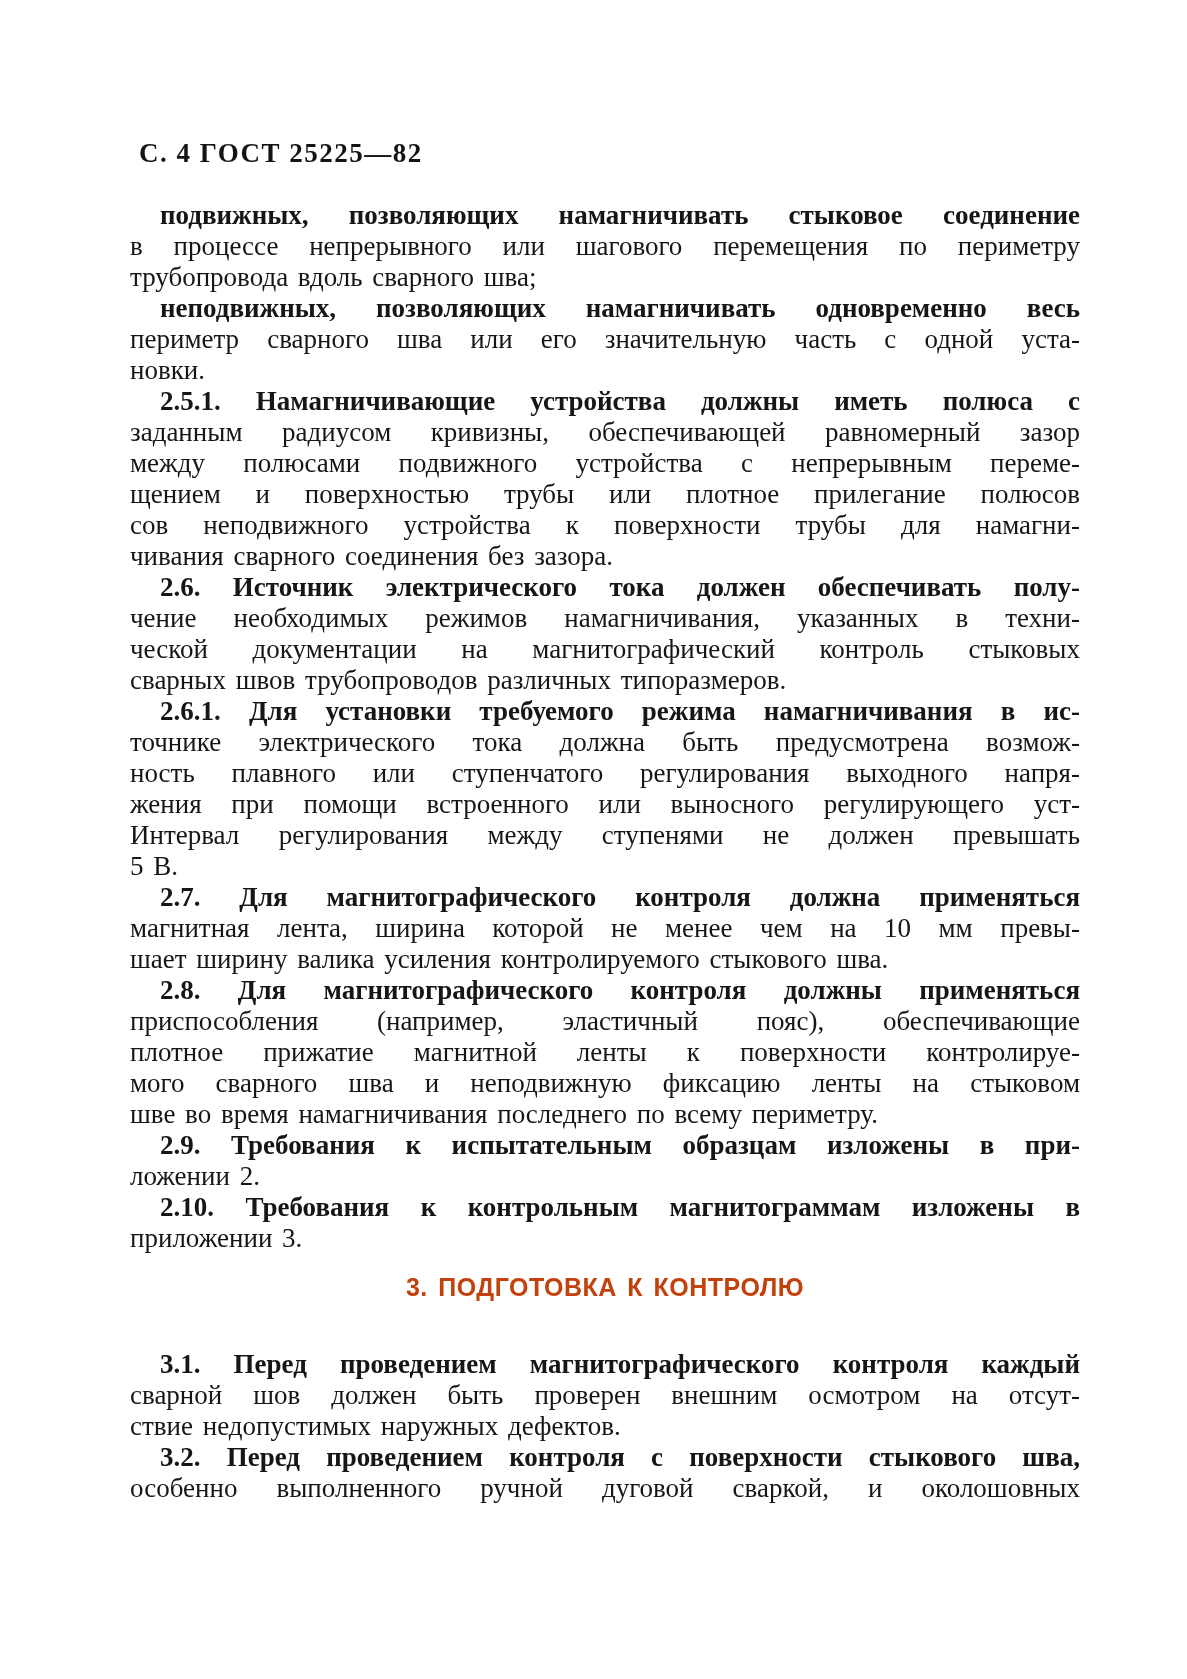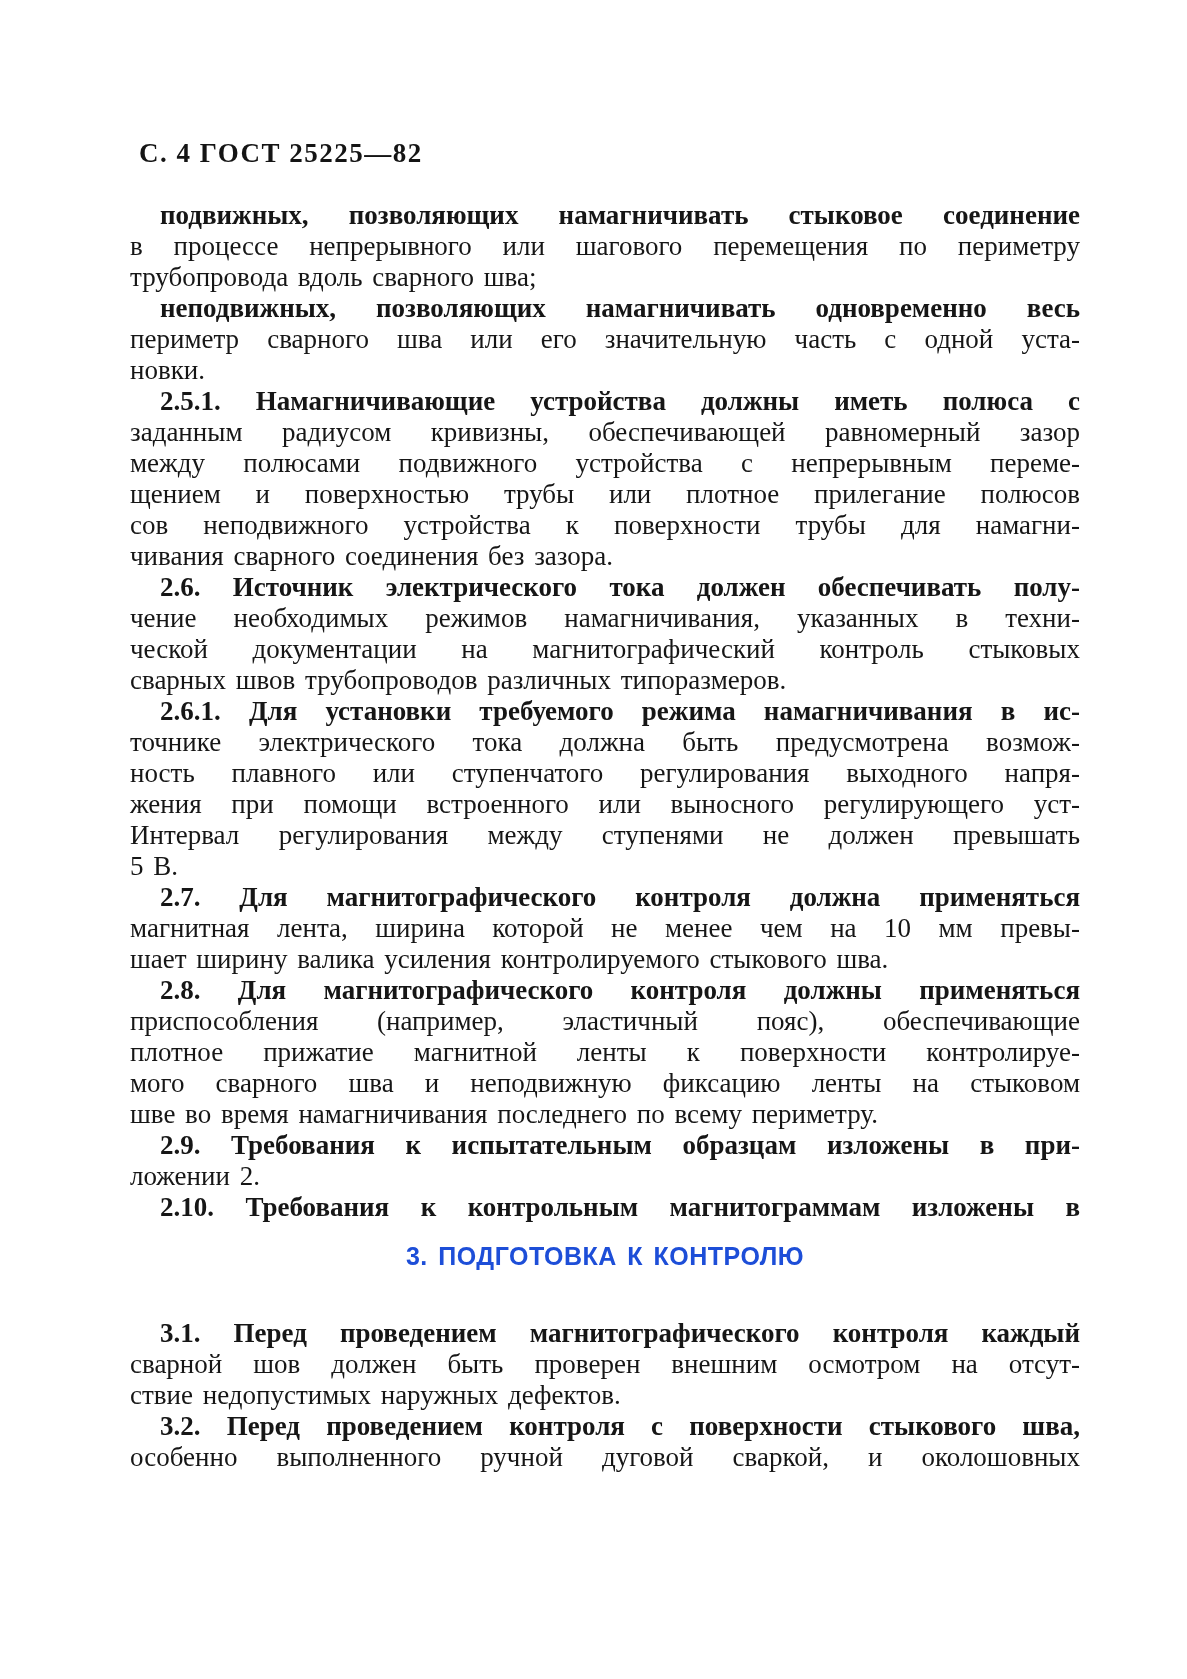--- a/index.html
+++ b/index.html
@@ -49,21 +49,21 @@
   }
   .section-heading {
     font-family: "Liberation Sans", sans-serif;
     font-weight: bold;
     font-size: 25px;
     letter-spacing: 0.5px;
     text-align: center;
     margin-top: 18px;
     margin-bottom: 46px;
     line-height: 31px;
-    color: #1d4ed8;
+    color: #c2410c;
   }
 </style>
 </head>
 <body>
 
 <div class="page">
   <div class="page-header">С. 4 ГОСТ 25225—82</div>
   <div class="text-block">
       <div class="text-line first">подвижных, позволяющих намагничивать стыковое соединение</div>
       <div class="text-line">в процессе непрерывного или шагового перемещения по периметру</div>
@@ -91,20 +91,21 @@
       <div class="text-line">магнитная лента, ширина которой не менее чем на 10 мм превы-</div>
       <div class="text-line lastline">шает ширину валика усиления контролируемого стыкового шва.</div>
       <div class="text-line first">2.8. Для магнитографического контроля должны применяться</div>
       <div class="text-line">приспособления (например, эластичный пояс), обеспечивающие</div>
       <div class="text-line">плотное прижатие магнитной ленты к поверхности контролируе-</div>
       <div class="text-line">мого сварного шва и неподвижную фиксацию ленты на стыковом</div>
       <div class="text-line lastline">шве во время намагничивания последнего по всему периметру.</div>
       <div class="text-line first">2.9. Требования к испытательным образцам изложены в при-</div>
       <div class="text-line lastline">ложении 2.</div>
       <div class="text-line first">2.10. Требования к контрольным магнитограммам изложены в</div>
+      <div class="text-line lastline">приложении 3.</div>
       <div class="section-heading">3. ПОДГОТОВКА К КОНТРОЛЮ</div>
       <div class="text-line first">3.1. Перед проведением магнитографического контроля каждый</div>
       <div class="text-line">сварной шов должен быть проверен внешним осмотром на отсут-</div>
       <div class="text-line lastline">ствие недопустимых наружных дефектов.</div>
       <div class="text-line first">3.2. Перед проведением контроля с поверхности стыкового шва,</div>
       <div class="text-line">особенно выполненного ручной дуговой сваркой, и околошовных</div>
     </div>
 </div>
 
 </body></html>

